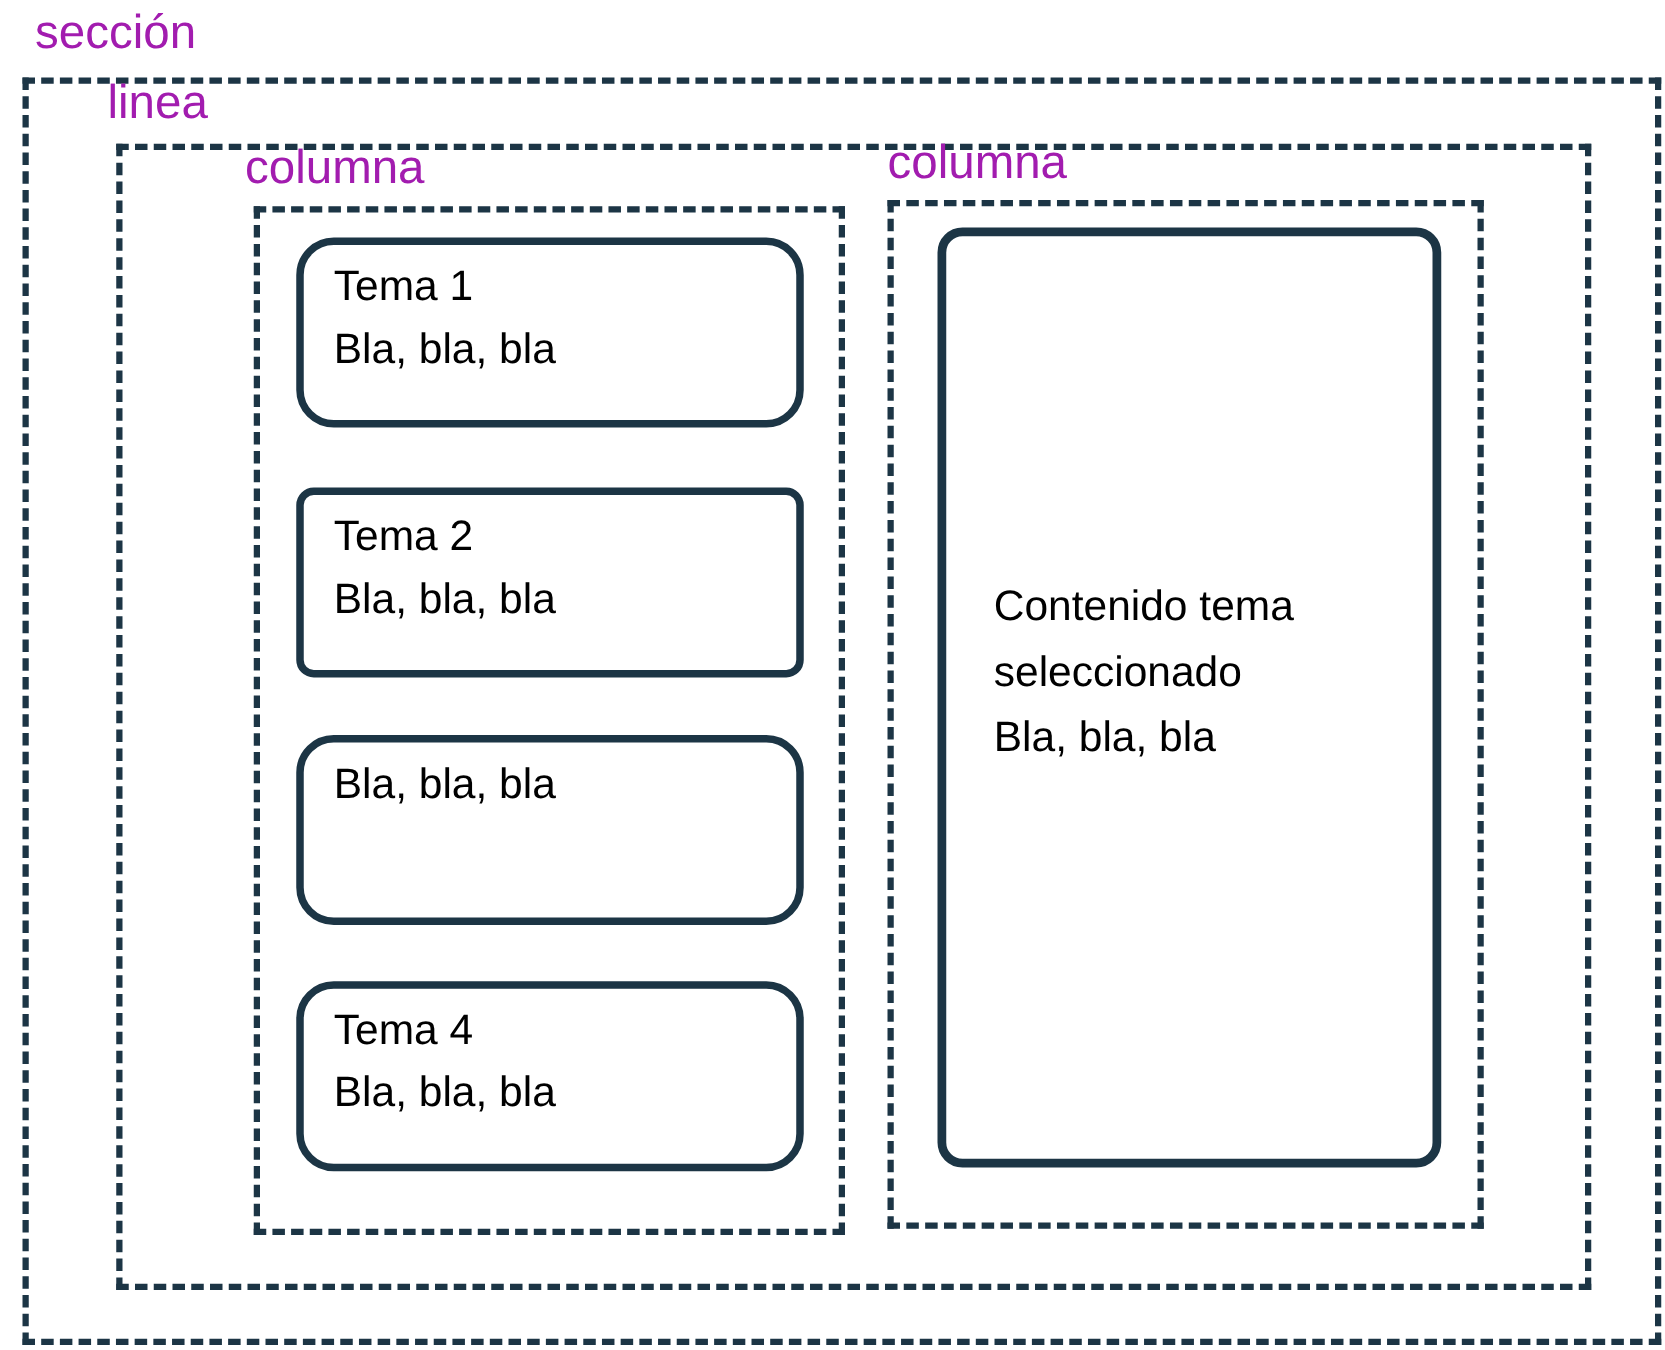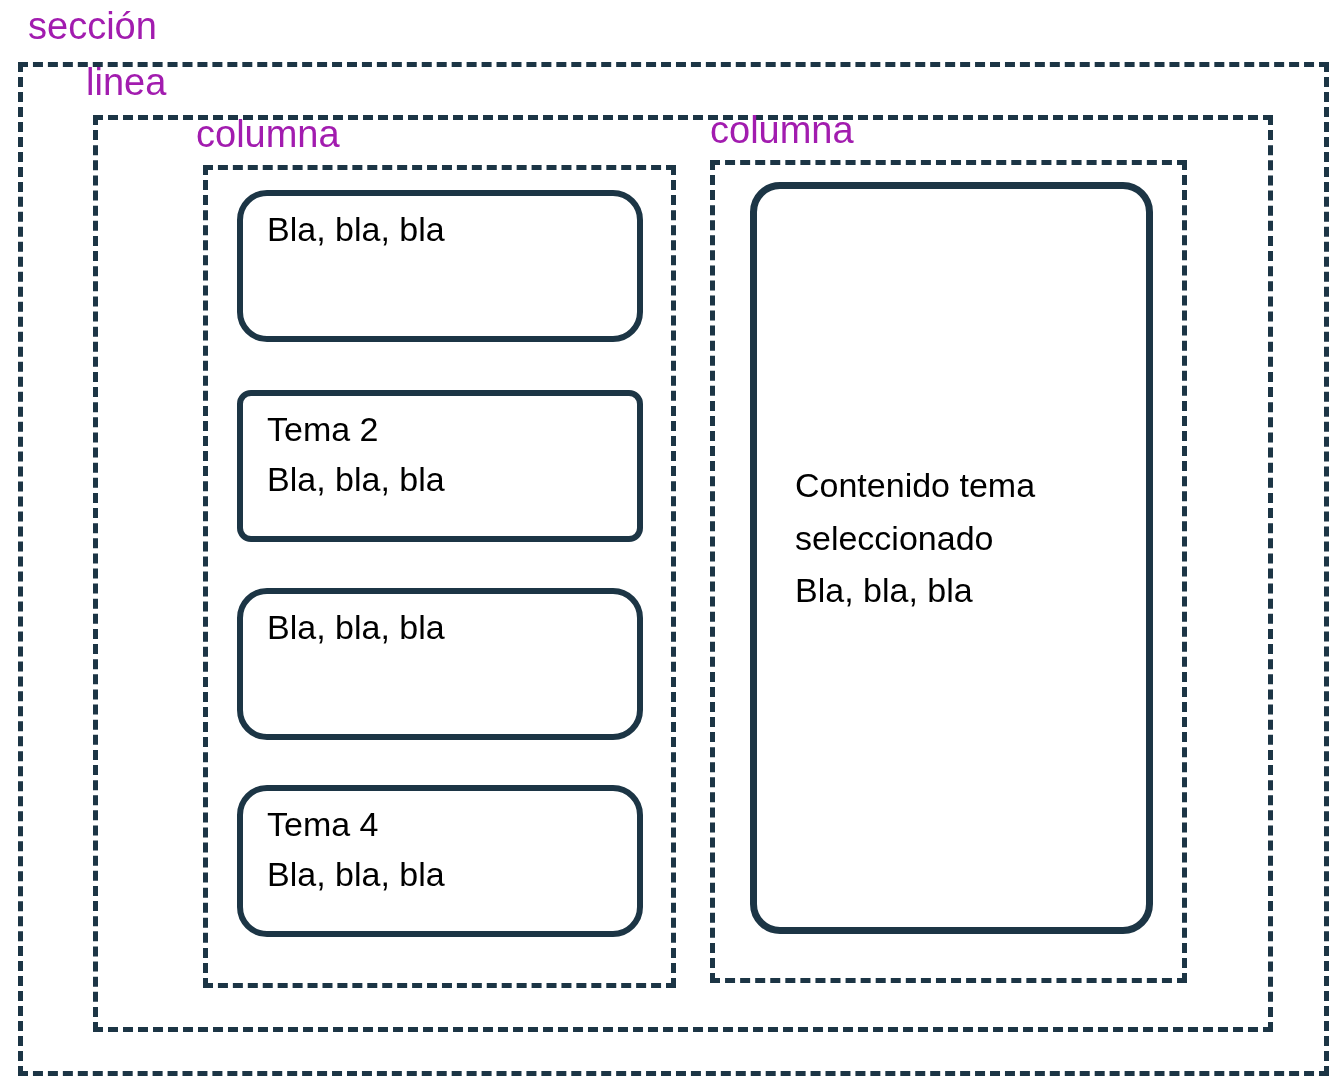--- a/index.html
+++ b/index.html
@@ -37,21 +37,21 @@
   }
   .topic-card .topic-title { white-space: nowrap; }
   .topic-card .topic-body  { white-space: nowrap; }
   .content-panel {
     position: absolute;
     left: 750px;
     top: 182px;
     width: 403px;
     height: 752px;
     border: 7px solid #1c3545;
-    border-radius: 30px;
+    border-radius: 20px;
     background: #ffffff;
     display: flex;
     flex-direction: column;
     justify-content: center;
     padding: 0 22px 40px 38px;
     font-size: 34px;
     line-height: 1.55;
   }
   #card-tema-1 { top: 190px; }
   #card-tema-2 { top: 390px; border-radius: 14px; }
@@ -77,20 +77,21 @@
 <div class="frame-label" id="row-label">linea</div>
 <div class="dashed-box" id="row-box"></div>
 
 <div class="frame-label" id="col-left-label">columna</div>
 <div class="dashed-box" id="col-left"></div>
 
 <div class="frame-label" id="col-right-label">columna</div>
 <div class="dashed-box" id="col-right"></div>
 
 <div class="topic-card" id="card-tema-1">
+  <div class="topic-title">Tema 1</div>
   <div class="topic-body">Bla, bla, bla</div>
 </div>
 
 <div class="topic-card" id="card-tema-2">
   <div class="topic-title">Tema 2</div>
   <div class="topic-body">Bla, bla, bla</div>
 </div>
 
 <div class="topic-card" id="card-tema-3">
   <div class="topic-body">Bla, bla, bla</div>

